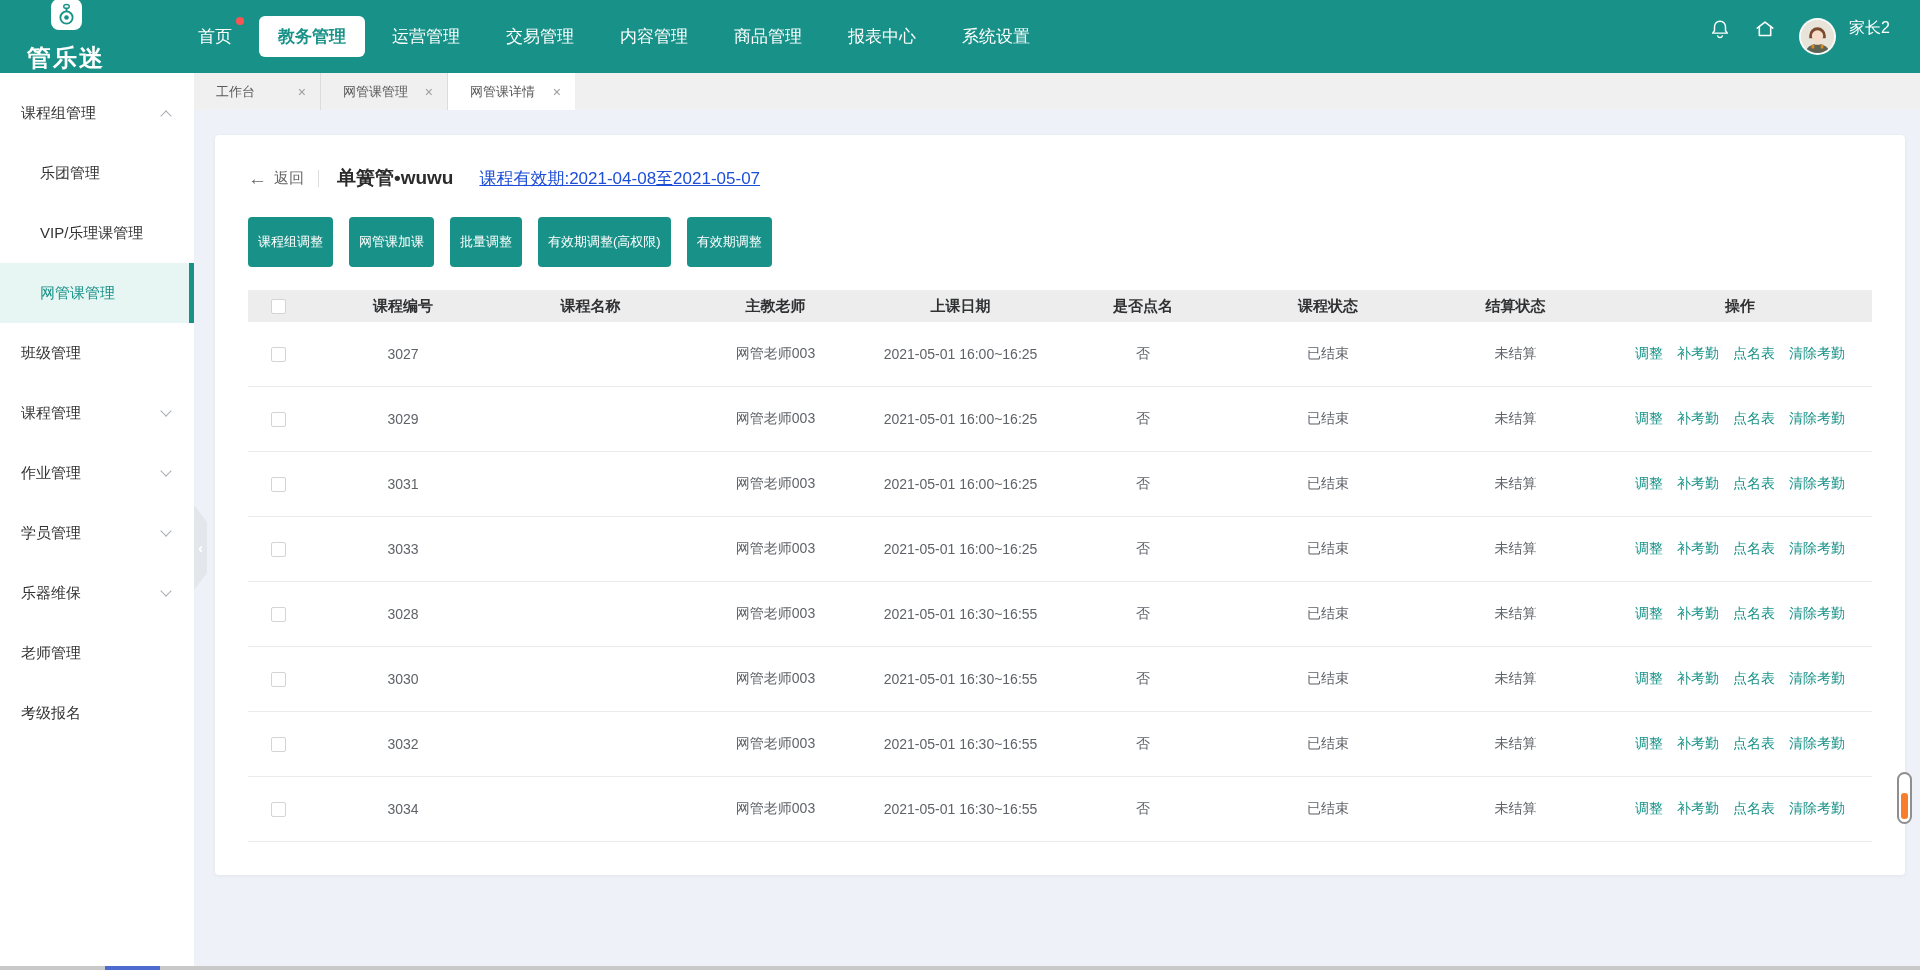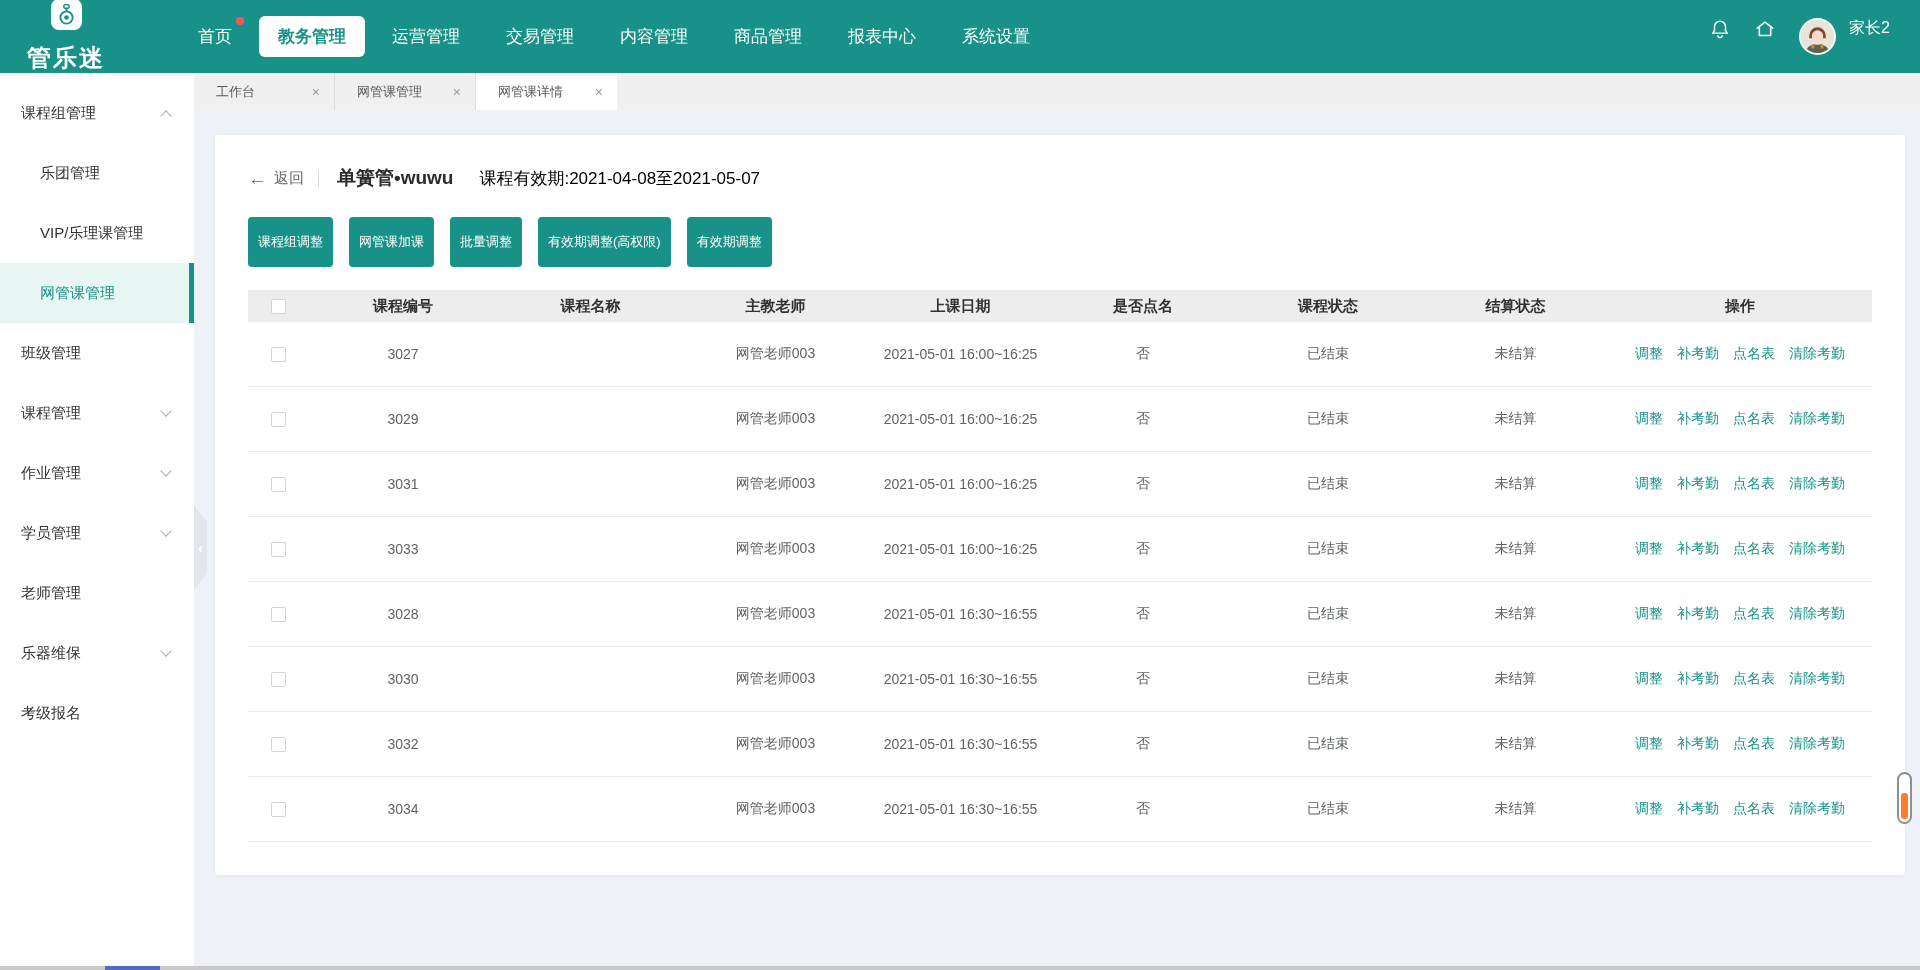--- a/index.html
+++ b/index.html
@@ -33,33 +33,33 @@
   .side-item.active::after { content:""; position:absolute; right:0; top:0; bottom:0; width:5px; background:#189288; }
   .chevron { position:absolute; right:24px; width:8px; height:8px; border-right:1.6px solid #a9adb3; border-bottom:1.6px solid #a9adb3; }
   .chevron.down { transform:rotate(45deg); margin-top:-5px; }
   .chevron.up   { transform:rotate(-135deg); margin-top:5px; }
   .collapse-handle { position:absolute; right:-13px; top:432px; width:13px; height:85px; background:#e3e6ea;
     clip-path:polygon(0 0,100% 20%,100% 80%,0 100%); display:flex; align-items:center; justify-content:center;
     color:#fff; font-size:14px; font-weight:bold; cursor:pointer; }
   .content { flex:1; position:relative; background:#eef1f8; }
   
   .tabbar { height:37px; background:#f0f0f0; display:flex; }
-  .tab { width:141px; display:flex; align-items:center; padding:0 14px 0 22px; font-size:13px; color:#595959;
+  .tab { width:127px; display:flex; align-items:center; padding:0 14px 0 22px; font-size:13px; color:#595959;
     border-right:1px solid #dcdcdc; cursor:pointer; white-space:nowrap; }
   .tab .x { margin-left:auto; color:#9b9b9b; font-size:14px; cursor:pointer; }
   .tab.active { background:#fff; border-right:none; }
   
   .card { margin:25px 15px 0 21px; width:1690px; height:740px; background:#fff; border-radius:4px;
     box-shadow:0 1px 4px rgba(0,0,0,.05); padding:28px 33px 0; }
   .page-header { display:flex; align-items:center; height:30px; }
   .back { display:flex; align-items:center; gap:7px; color:#666; font-size:15px; cursor:pointer; }
   .back-arrow { font-size:19px; line-height:1; color:#666; }
   .vdiv { width:1px; height:17px; background:#dcdcdc; margin:0 18px 0 14px; }
   .page-title { font-size:19px; font-weight:bold; color:#2b2b2b; }
-  .validity { margin-left:26px; font-size:17px; color:#000000; }
+  .validity { margin-left:26px; font-size:17px; color:#1d4ed8;text-decoration:underline; }
   .btn-row { margin-top:24px; display:flex; gap:16px; }
   .tbtn { height:50px; background:#189288; color:#fff; font-size:13px; padding:0 10px; border:none; border-radius:4px;
     display:flex; align-items:center; cursor:pointer; white-space:nowrap; font-family:inherit; }
   
   .table { margin-top:23px; }
   .trow { display:grid; grid-template-columns:60px 190px 185px 185px 185px 180px 190px 185px 264px; align-items:center; }
   .thead { background:#ededed; height:32px; }
   .tcell { text-align:center; font-size:14px; color:#5f6368; white-space:nowrap; }
   .thead .tcell { font-size:15px; color:#303133; font-weight:bold; }
   .tbody .trow { height:65px; border-bottom:1px solid #ebebeb; background:#fff; }
@@ -176,26 +176,26 @@
   </div>
         <div class="side-item top">
     <span class="side-label">作业管理</span>
     <span class="chevron down"></span>
   </div>
         <div class="side-item top">
     <span class="side-label">学员管理</span>
     <span class="chevron down"></span>
   </div>
         <div class="side-item top">
-    <span class="side-label">老师管理</span>
-
-  </div>
-        <div class="side-item top">
     <span class="side-label">乐器维保</span>
     <span class="chevron down"></span>
+  </div>
+        <div class="side-item top">
+    <span class="side-label">老师管理</span>
+
   </div>
         <div class="side-item top">
     <span class="side-label">考级报名</span>
 
   </div>
       </div>
     <div class="collapse-handle">‹</div>
   </div>
 
   <div class="content">

